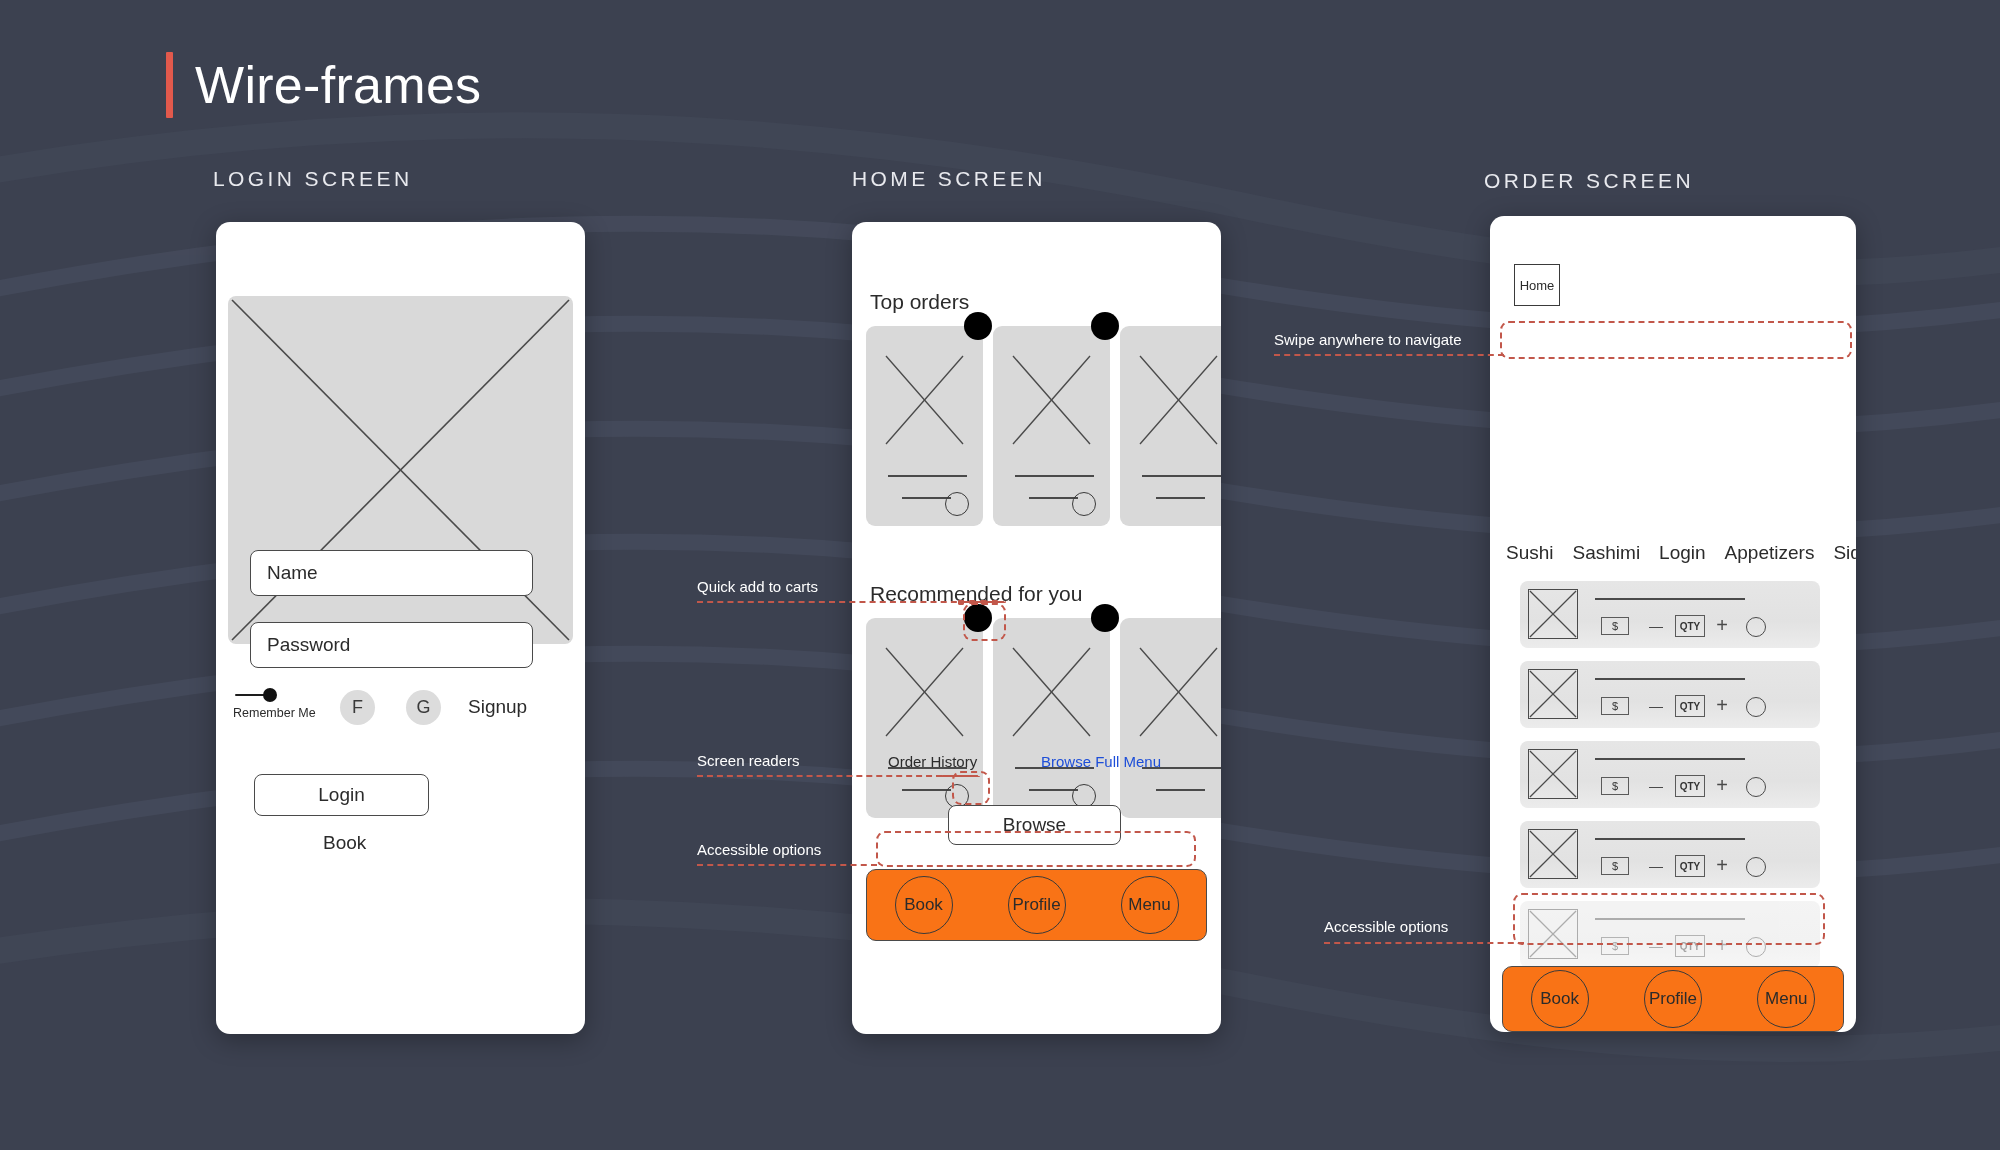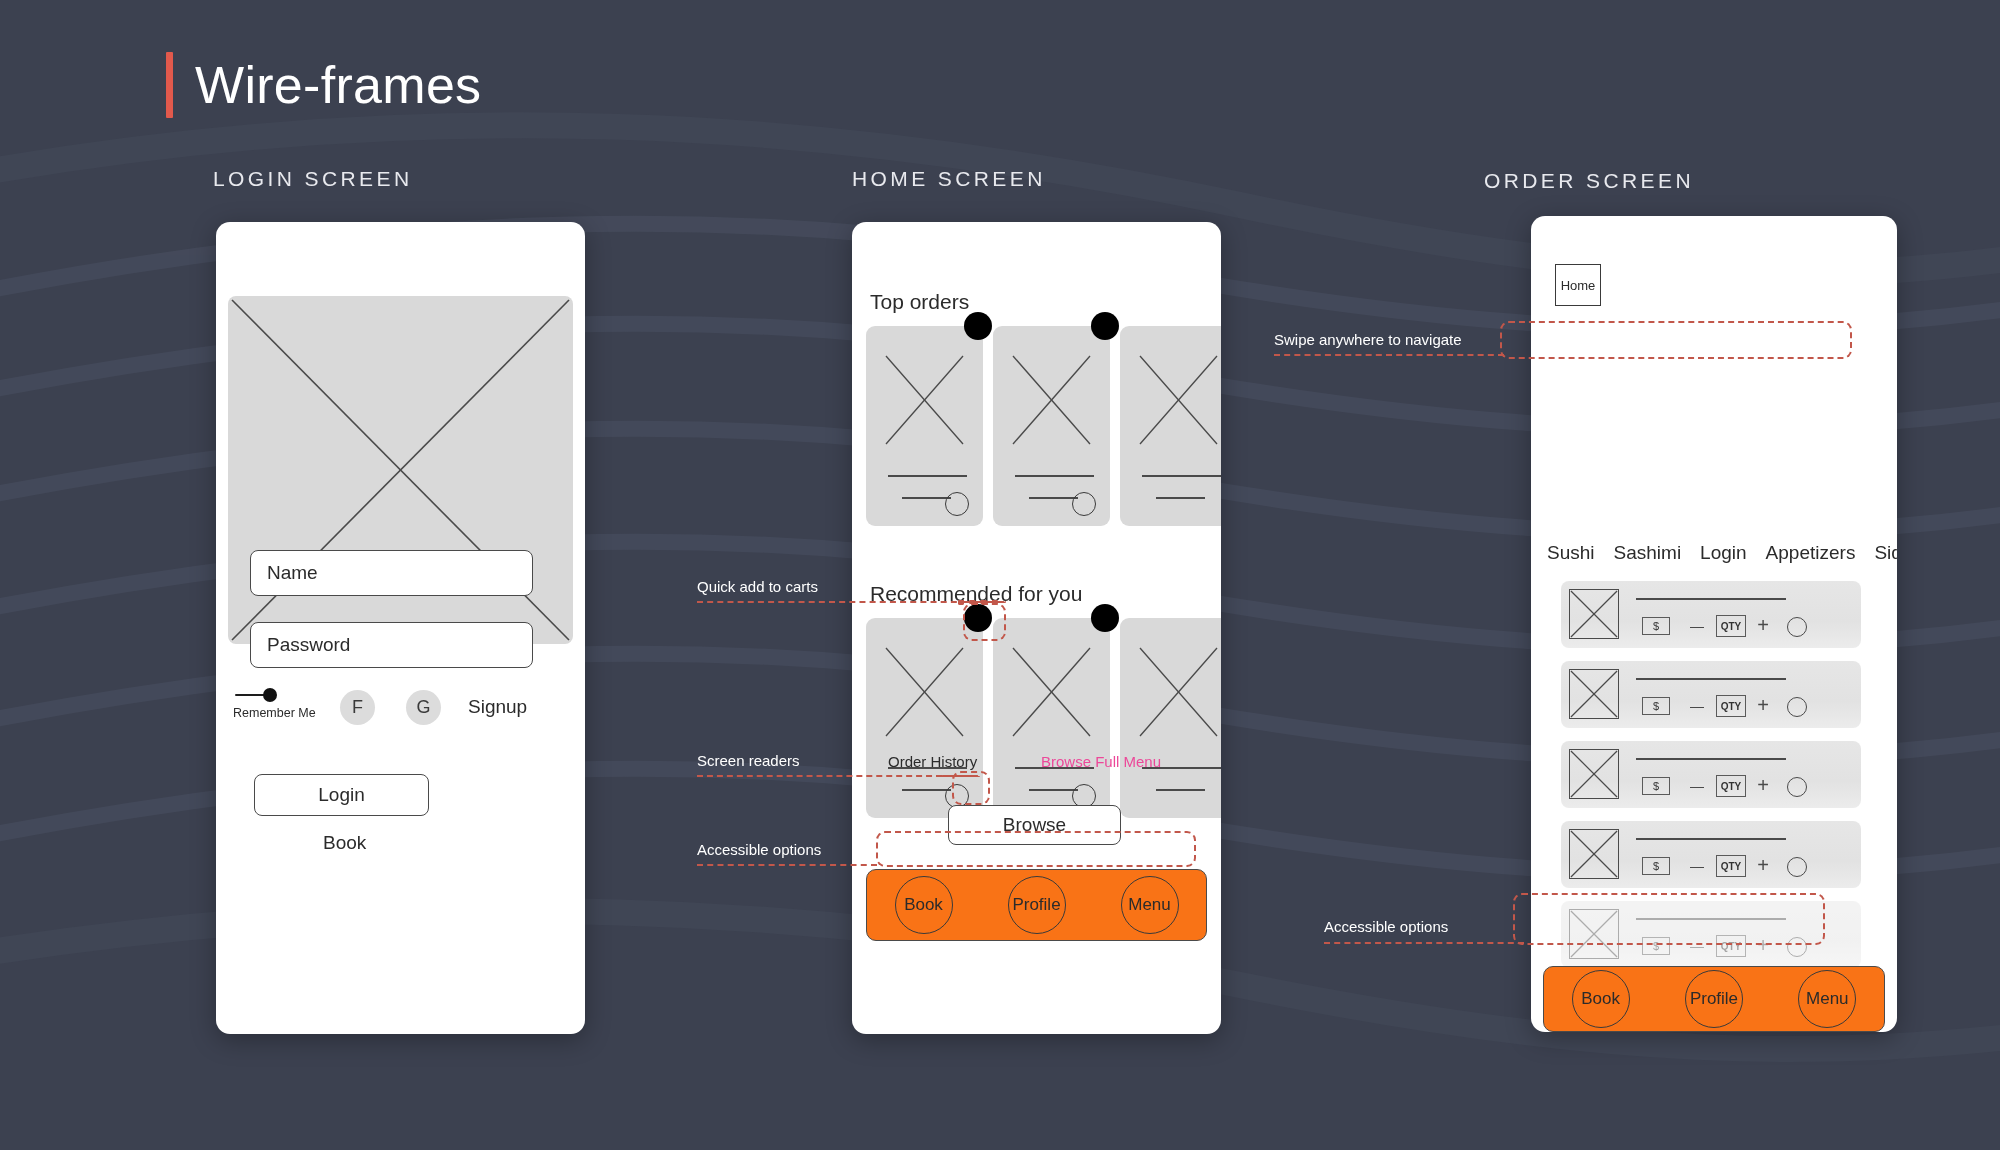--- a/index.html
+++ b/index.html
@@ -215,32 +215,32 @@
   <div class="food-card" style="left:268px;top:396px;width:117px;height:200px;">
     <svg class="xcross" viewBox="0 0 117 200" preserveAspectRatio="none">
       <line x1="20" y1="30" x2="97" y2="118" stroke="#4a4a4a" stroke-width="1.4"></line>
       <line x1="97" y1="30" x2="20" y2="118" stroke="#4a4a4a" stroke-width="1.4"></line>
     </svg>
     <div style="position:absolute;left:22px;top:149px;width:79px;height:1.6px;background:#4a4a4a;"></div>
     <div style="position:absolute;left:36px;top:171px;width:49px;height:1.6px;background:#4a4a4a;"></div>
   </div>
 
   <div style="position:absolute;left:36px;top:531px;color:#2b2b2b;font-size:15px;">Order History</div>
-  <div style="position:absolute;left:189px;top:531px;color:#ec4899;font-size:15px;">Browse Full Menu</div>
+  <div style="position:absolute;left:189px;top:531px;color:#1d4ed8;font-size:15px;">Browse Full Menu</div>
 
   <div class="btn-outline" style="left:96px;top:583px;width:173px;height:40px;">Browse</div>
 
   <div class="bottom-nav" style="left:14px;top:647px;width:341px;height:72px;">
     <div class="nav-circle">Book</div>
     <div class="nav-circle">Profile</div>
     <div class="nav-circle">Menu</div>
   </div>
 </div>
 
-<div class="phone" id="phone-order" style="left:1490px;top:216px;width:366px;height:816px;margin-left:41px;">
+<div class="phone" id="phone-order" style="left:1490px;top:216px;width:366px;height:816px;">
 
   <div id="home-tab" style="left:24px;top:48px;width:46px;height:42px;">Home</div>
 
   <div id="cat-row" style="left:18px;top:322px;width:350px;height:0;"></div>
   <div style="position:absolute;left:16px;top:326px;width:356px;display:flex;gap:19px;align-items:center;">
     <div class="cat-item">Sushi</div>
     <div class="cat-item">Sashimi</div>
     <div class="cat-item">Login</div>
     <div class="cat-item">Appetizers</div>
     <div class="cat-item">Sides</div>

